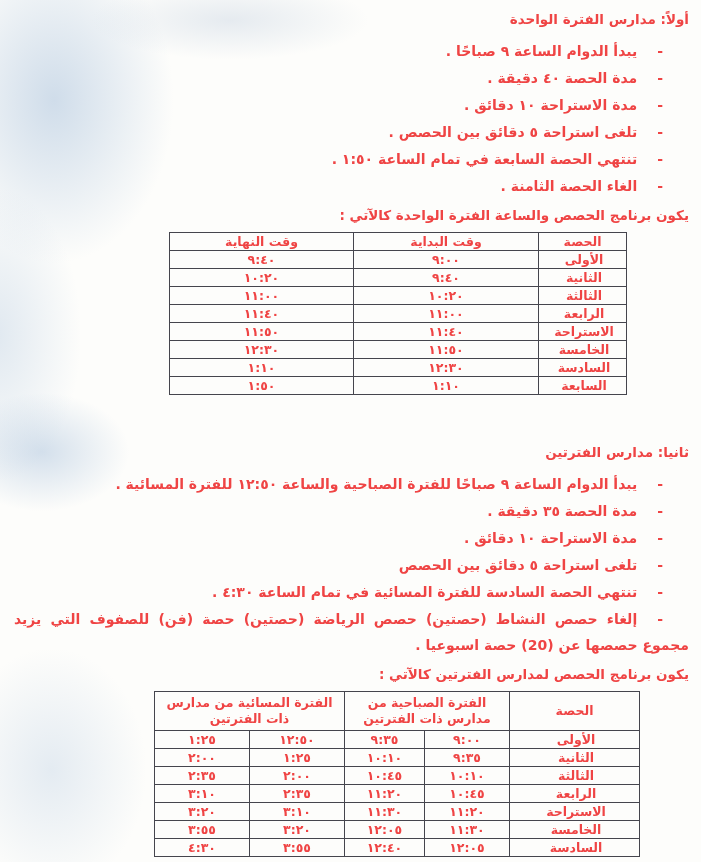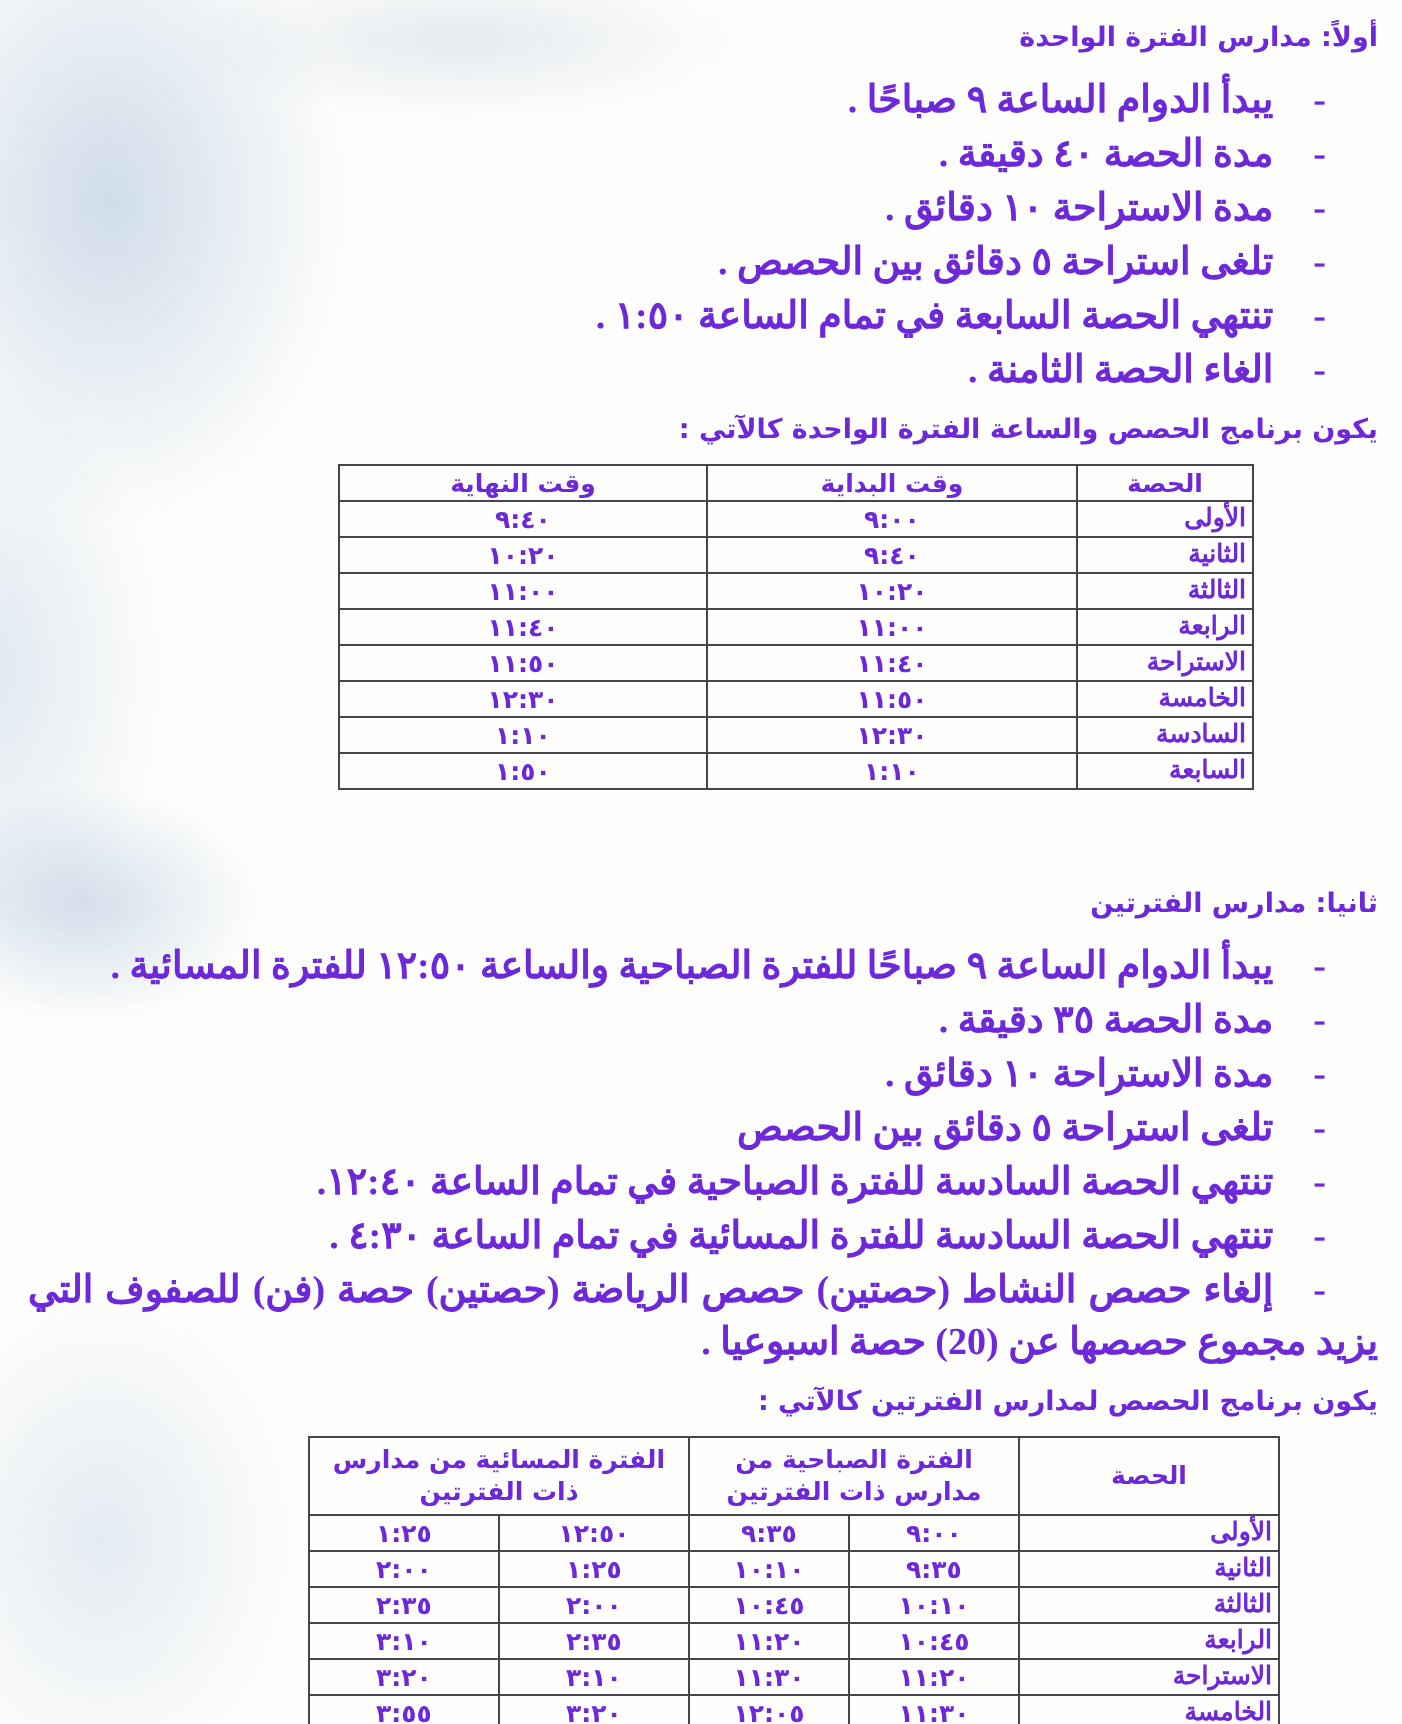--- a/index.html
+++ b/index.html
@@ -6,63 +6,62 @@
   html, body { margin: 0; padding: 0; background: #ffffff; }
   .page {
     position: relative;
     width: 701px;
     height: 862px;
     overflow: hidden;
     background: #fdfdfb;
     direction: rtl;
     font-family: "DejaVu Sans", sans-serif;
     font-weight: 700;
-    color: #6d28d9;
+    color: #ef4444;
   }
   .stain { position: absolute; pointer-events: none; }
   .s1 { left: -45px; top: -35px; width: 220px; height: 300px;
         background: radial-gradient(ellipse at 45% 45%, rgba(170,194,220,0.55), rgba(170,194,220,0) 70%); }
   .s2 { left: -60px; top: 190px; width: 140px; height: 290px;
         background: radial-gradient(ellipse at 40% 50%, rgba(170,194,220,0.35), rgba(170,194,220,0) 72%); }
   .s3 { left: -30px; top: 392px; width: 160px; height: 120px;
         background: radial-gradient(ellipse at 45% 50%, rgba(170,194,220,0.5), rgba(170,194,220,0) 70%); }
   .s4 { left: -25px; top: 650px; width: 170px; height: 240px;
         background: radial-gradient(ellipse at 45% 50%, rgba(170,194,220,0.3), rgba(170,194,220,0) 72%); }
   .s5 { left: 90px; top: -20px; width: 280px; height: 80px;
         background: radial-gradient(ellipse at 50% 50%, rgba(185,200,218,0.35), rgba(185,200,218,0) 70%); }
 
   .content { position: relative; padding: 8px 12px 0 14px; }
 
   .title { font-size: 13.5px; line-height: 18px; margin: 2px 0 10px; }
   .title2 { margin-top: 48px; }
 
   .bullets { margin: 0; }
   .bullet {
-    font-size: 19px;
+    font-size: 14px;
     line-height: 26px;
     margin: 0 0 1px 0;
     text-indent: 26px;
     text-align: justify;
-    font-family: Liberation Serif, serif;
   }
   .bullet .gap { display: inline-block; width: 20px; }
 
   .intro { font-size: 13.5px; line-height: 18px; margin: 7px 0 8px; }
 
   table { border-collapse: collapse; table-layout: fixed; }
   td, th {
     border: 1px solid #45454d;
     font-size: 12.5px;
     font-weight: 700;
     padding: 1px 3px;
     line-height: 15px;
     text-align: center;
     overflow: hidden;
   }
-  .pcell { text-align: right; padding-left: 6px; font-family: Liberation Serif, serif; }
+  .pcell { text-align: center; padding-left: 6px; }
 
   .t1 { width: 457px; margin: 0 62px 0 0; }
   .t2 { width: 485px; margin: 0 49px 0 0; }
   .t2 thead th { line-height: 16px; padding: 3px 4px; }
 </style>
 </head>
 <body>
 
 <div class="page">
   <div class="stain s1"></div>
@@ -162,21 +161,20 @@
     <div class="bullets">
 
         <div class="bullet"><span class="dash">-</span><span class="gap"></span><span class="btext">يبدأ الدوام الساعة ٩ صباحًا للفترة الصباحية والساعة ١٢:٥٠ للفترة المسائية .</span></div>
 
         <div class="bullet"><span class="dash">-</span><span class="gap"></span><span class="btext">مدة الحصة ٣٥ دقيقة .</span></div>
 
         <div class="bullet"><span class="dash">-</span><span class="gap"></span><span class="btext">مدة الاستراحة ١٠ دقائق .</span></div>
 
         <div class="bullet"><span class="dash">-</span><span class="gap"></span><span class="btext">تلغى استراحة ٥ دقائق بين الحصص</span></div>
 
-        <div class="bullet"><span class="dash">-</span><span class="gap"></span><span class="btext">تنتهي الحصة السادسة للفترة الصباحية في تمام الساعة ١٢:٤٠.</span></div>
 
         <div class="bullet"><span class="dash">-</span><span class="gap"></span><span class="btext">تنتهي الحصة السادسة للفترة المسائية في تمام الساعة ٤:٣٠ .</span></div>
 
         <div class="bullet"><span class="dash">-</span><span class="gap"></span><span class="btext">إلغاء حصص النشاط (حصتين) حصص الرياضة (حصتين) حصة (فن) للصفوف التي يزيد مجموع حصصها عن (20) حصة اسبوعيا .</span></div>
       </div>
 
     <div class="intro">يكون برنامج الحصص لمدارس الفترتين كالآتي :</div>
 
     <table class="t2">
       <colgroup>

